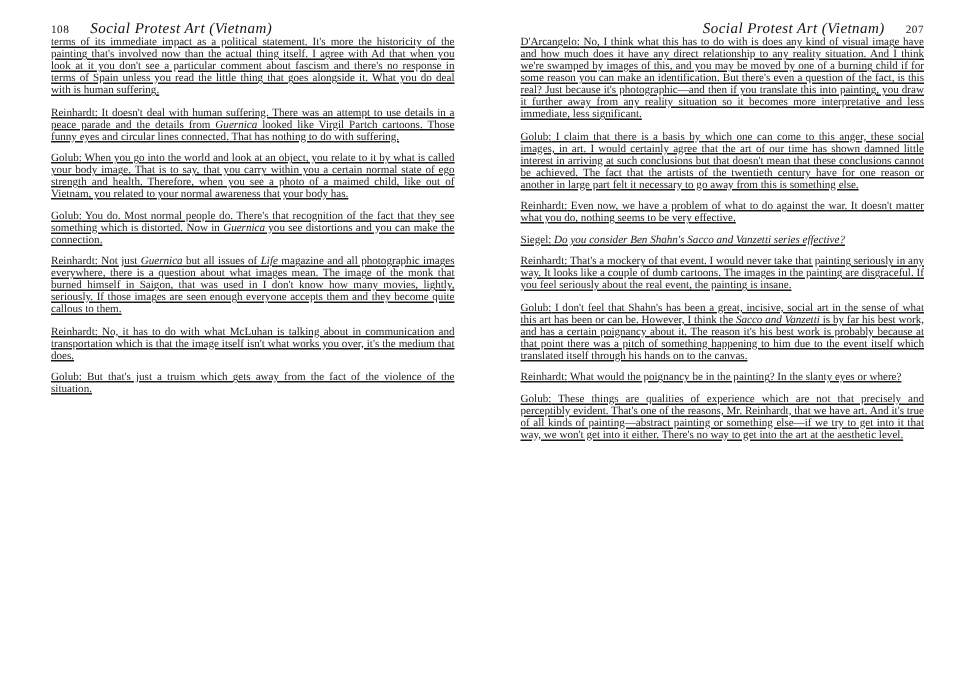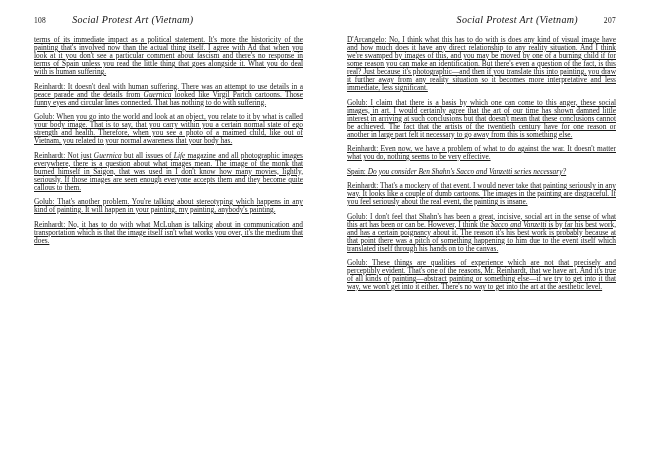--- a/index.html
+++ b/index.html
@@ -34,23 +34,21 @@
   .page-right {
     width: 325px;
     padding: 0 34px 0 22px;
   }
   .running-head {
     display: flex;
     flex-direction: row;
     align-items: baseline;
     font-size: 7.5px;
     letter-spacing: 0.3px;
-    margin-bottom: 12px;
     height: 10px;
-    gap: 12px;
   }
   .running-head.left {
     justify-content: flex-start;
   }
   .running-head.right {
     justify-content: flex-end;
   }
   .folio {
     font-family: "Liberation Serif", serif;
     font-size: 7.5px;
@@ -101,49 +99,51 @@
     </div>
     <div class="body">
 
       <p class="para">terms of its immediate impact as a political statement. It's more the historicity of the painting that's involved now than the actual thing itself. I agree with Ad that when you look at it you don't see a particular comment about fascism and there's no response in terms of Spain unless you read the little thing that goes alongside it. What you do deal with is human suffering.</p>
 
       <p class="para"><span class="speaker">Reinhardt:</span> It doesn't deal with human suffering. There was an attempt to use details in a peace parade and the details from <span class="ital">Guernica</span> looked like Virgil Partch cartoons. Those funny eyes and circular lines connected. That has nothing to do with suffering.</p>
 
       <p class="para"><span class="speaker">Golub:</span> When you go into the world and look at an object, you relate to it by what is called your body image. That is to say, that you carry within you a certain normal state of ego strength and health. Therefore, when you see a photo of a maimed child, like out of Vietnam, you related to your normal awareness that your body has.</p>
 
 
+      <p class="para"><span class="speaker">Golub:</span> You do. Most normal people do. There's that recognition of the fact that they see something which is distorted. Now in <span class="ital">Guernica</span> you see distortions and you can make the connection.</p>
 
       <p class="para"><span class="speaker">Reinhardt:</span> Not just <span class="ital">Guernica</span> but all issues of <span class="ital">Life</span> magazine and all photographic images everywhere, there is a question about what images mean. The image of the monk that burned himself in Saigon, that was used in I don't know how many movies, lightly, seriously. If those images are seen enough everyone accepts them and they become quite callous to them.</p>
 
-      <p class="para"><span class="speaker">Golub:</span> That's another problem. You're talking about stereotyping which happens in any kind of painting. It will happen in your painting, my painting, anybody's painting.</p>
 
       <p class="para"><span class="speaker">Reinhardt:</span> No, it has to do with what McLuhan is talking about in communication and transportation which is that the image itself isn't what works you over, it's the medium that does.</p>
 
+      <p class="para"><span class="speaker">Golub:</span> But that's just a truism which gets away from the fact of the violence of the situation.</p>
 
     </div>
   </div>
 
   <div class="page page-right">
     <div class="running-head right">
       <span class="head-title">Social Protest Art (Vietnam)</span>
       <span class="folio">207</span>
     </div>
     <div class="body">
 
       <p class="para"><span class="speaker">D'Arcangelo:</span> No, I think what this has to do with is does any kind of visual image have and how much does it have any direct relationship to any reality situation. And I think we're swamped by images of this, and you may be moved by one of a burning child if for some reason you can make an identification. But there's even a question of the fact, is this real? Just because it's photographic—and then if you translate this into painting, you draw it further away from any reality situation so it becomes more interpretative and less immediate, less significant.</p>
 
       <p class="para"><span class="speaker">Golub:</span> I claim that there is a basis by which one can come to this anger, these social images, in art. I would certainly agree that the art of our time has shown damned little interest in arriving at such conclusions but that doesn't mean that these conclusions cannot be achieved. The fact that the artists of the twentieth century have for one reason or another in large part felt it necessary to go away from this is something else.</p>
 
       <p class="para"><span class="speaker">Reinhardt:</span> Even now, we have a problem of what to do against the war. It doesn't matter what you do, nothing seems to be very effective.</p>
 
-      <p class="para"><span class="speaker">Spain:</span> <span class="q-italic">Do you consider Ben Shahn's Sacco and Vanzetti series necessary?</span></p>
+      <p class="para"><span class="speaker">Siegel:</span> <span class="q-italic">Do you consider Ben Shahn's Sacco and Vanzetti series effective?</span></p>
 
       <p class="para"><span class="speaker">Reinhardt:</span> That's a mockery of that event. I would never take that painting seriously in any way. It looks like a couple of dumb cartoons. The images in the painting are disgraceful. If you feel seriously about the real event, the painting is insane.</p>
 
       <p class="para"><span class="speaker">Golub:</span> I don't feel that Shahn's has been a great, incisive, social art in the sense of what this art has been or can be. However, I think the <span class="ital">Sacco and Vanzetti</span> is by far his best work, and has a certain poignancy about it. The reason it's his best work is probably because at that point there was a pitch of something happening to him due to the event itself which translated itself through his hands on to the canvas.</p>
 
+      <p class="para"><span class="speaker">Reinhardt:</span> What would the poignancy be in the painting? In the slanty eyes or where?</p>
 
       <p class="para"><span class="speaker">Golub:</span> These things are qualities of experience which are not that precisely and perceptibly evident. That's one of the reasons, Mr. Reinhardt, that we have art. And it's true of all kinds of painting—abstract painting or something else—if we try to get into it that way, we won't get into it either. There's no way to get into the art at the aesthetic level.</p>
 
     </div>
   </div>
 
 </div>
 
 </body></html>

